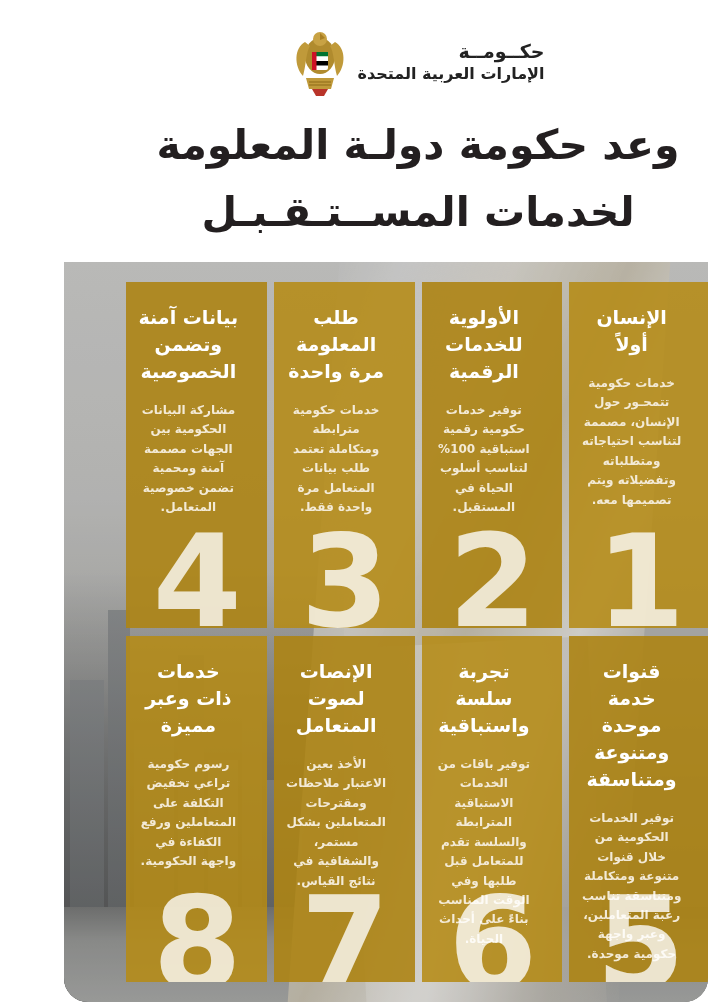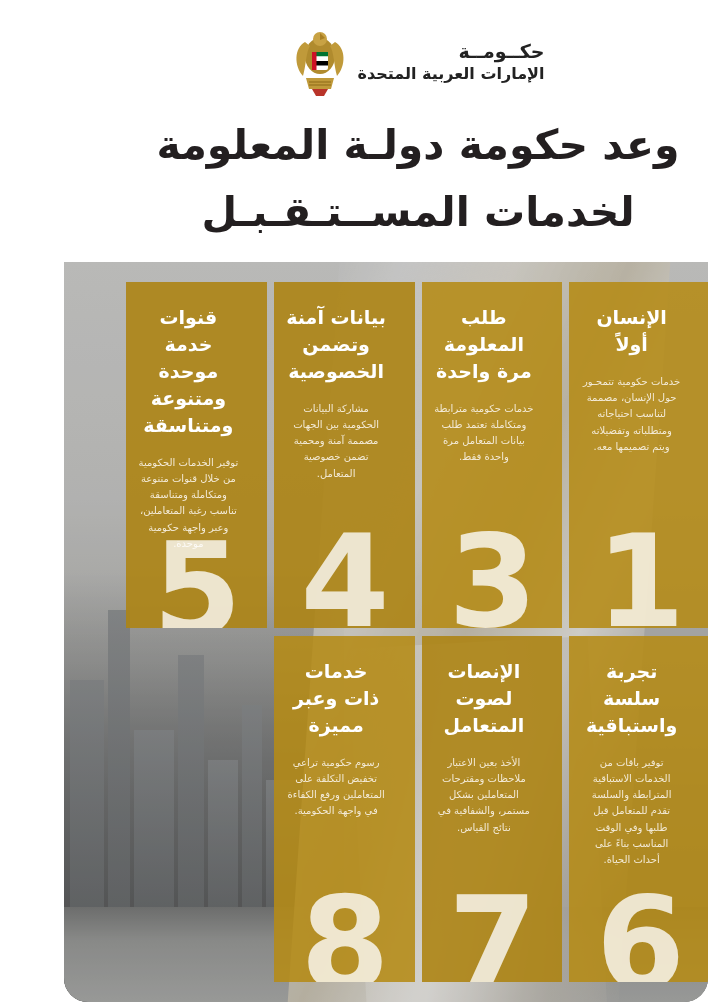--- a/index.html
+++ b/index.html
@@ -98,22 +98,22 @@
     padding:22px 28px 0 12px;box-sizing:border-box;
     display:flex;flex-direction:column;
     text-align:center;
   }
   .card.alt{background:rgba(173,132,20,.90);}
   .card h3{
     margin:0;color:#ffffff;font-weight:bold;font-size:19px;line-height:1.42;
     letter-spacing:0px;
   }
   .card p{
-    margin:16px 0 0 0;color:#f3ead6;font-size:10px;line-height:1.62;
-    font-weight:normal;
+    margin:16px 0 0 0;color:#f3ead6;font-size:12px;line-height:1.62;
+    font-weight:bold;
   }
   .num{
     position:absolute;bottom:-18px;left:0;width:100%;
     text-align:center;color:rgba(255,255,255,.78);
     font-size:128px;font-weight:bold;line-height:1;
     letter-spacing:-2px;
   }
   .num.low{bottom:-26px;}
 </style>
 </head>
@@ -175,20 +175,25 @@
     <div class="band-tint"></div>
 
     <div class="grid">
 
       <div class="card">
         <h3>الإنسان أولاً</h3>
         <p>خدمات حكومية تتمحـور حول الإنسان، مصممة لتناسب احتياجاته ومتطلباته وتفضيلاته ويتم تصميمها معه.</p>
         <div class="num">1</div>
       </div>
 
+      <div class="card alt">
+        <h3>الأولوية للخدمات الرقمية</h3>
+        <p>توفير خدمات حكومية رقمية استباقية 100% لتناسب أسلوب الحياة في المستقبل.</p>
+        <div class="num">2</div>
+      </div>
 
       <div class="card">
         <h3>طلب المعلومة مرة واحدة</h3>
         <p>خدمات حكومية مترابطة ومتكاملة تعتمد طلب بيانات المتعامل مرة واحدة فقط.</p>
         <div class="num">3</div>
       </div>
 
       <div class="card alt">
         <h3>بيانات آمنة وتضمن الخصوصية</h3>
         <p>مشاركة البيانات الحكومية بين الجهات مصممة آمنة ومحمية تضمن خصوصية المتعامل.</p>

